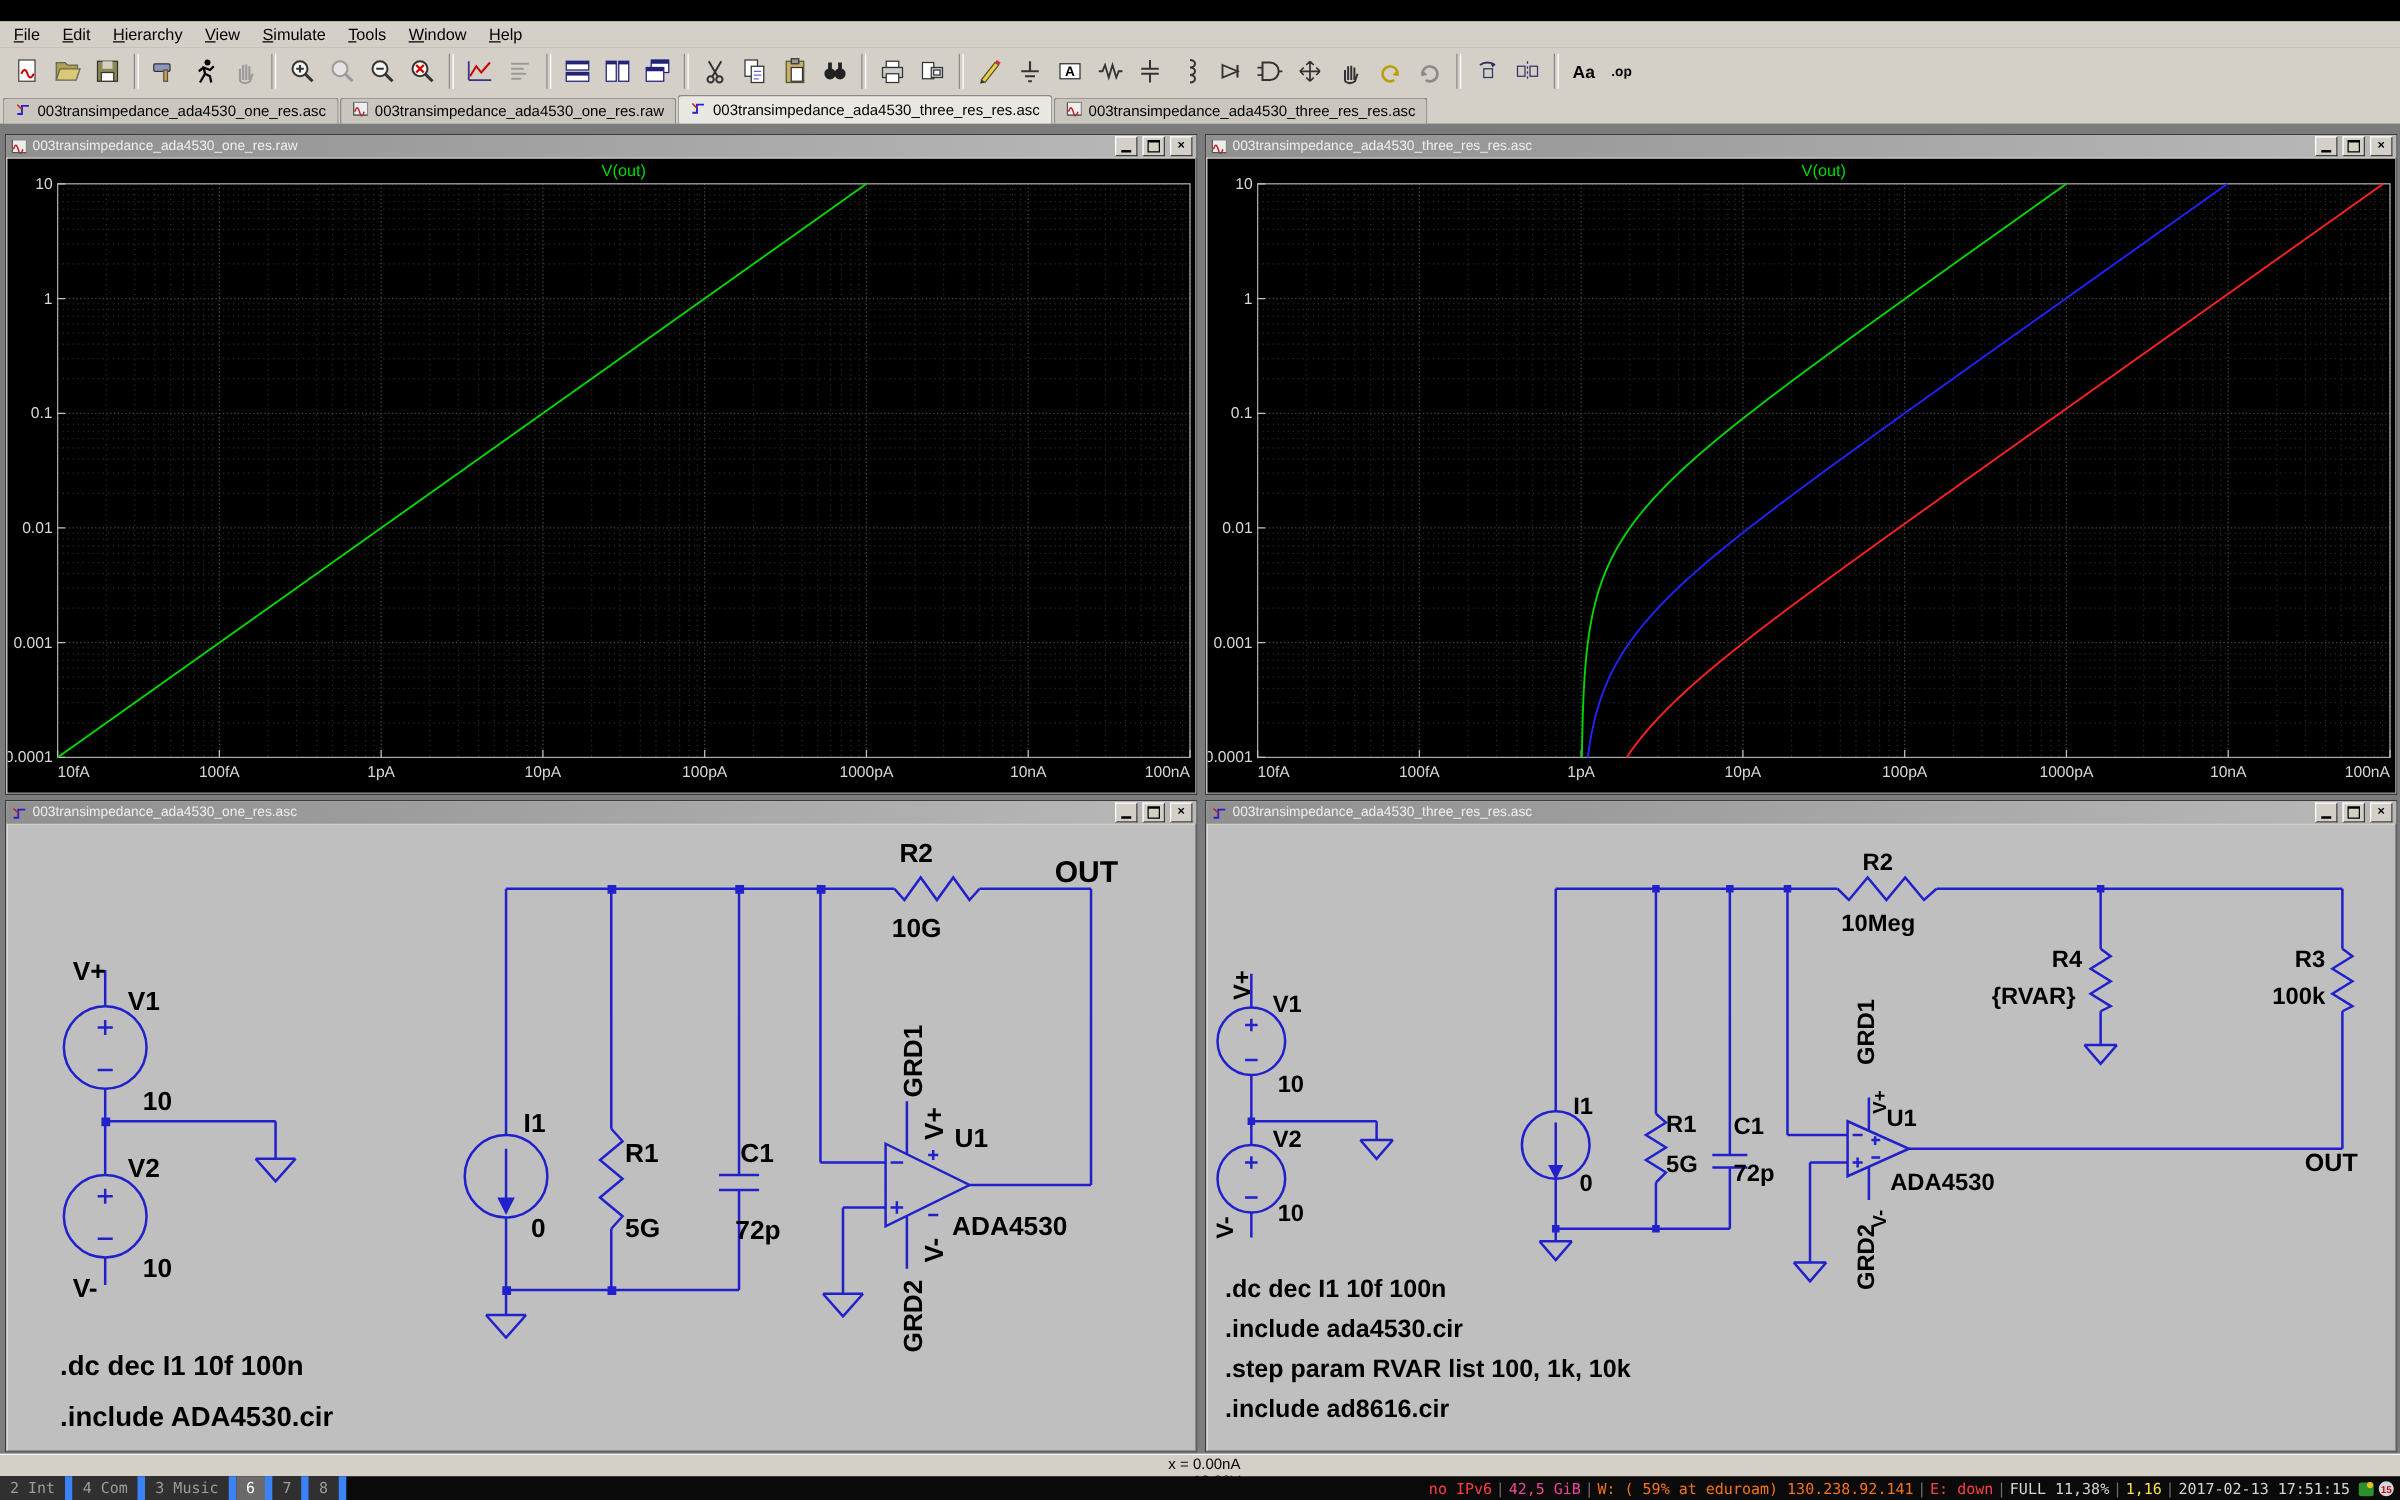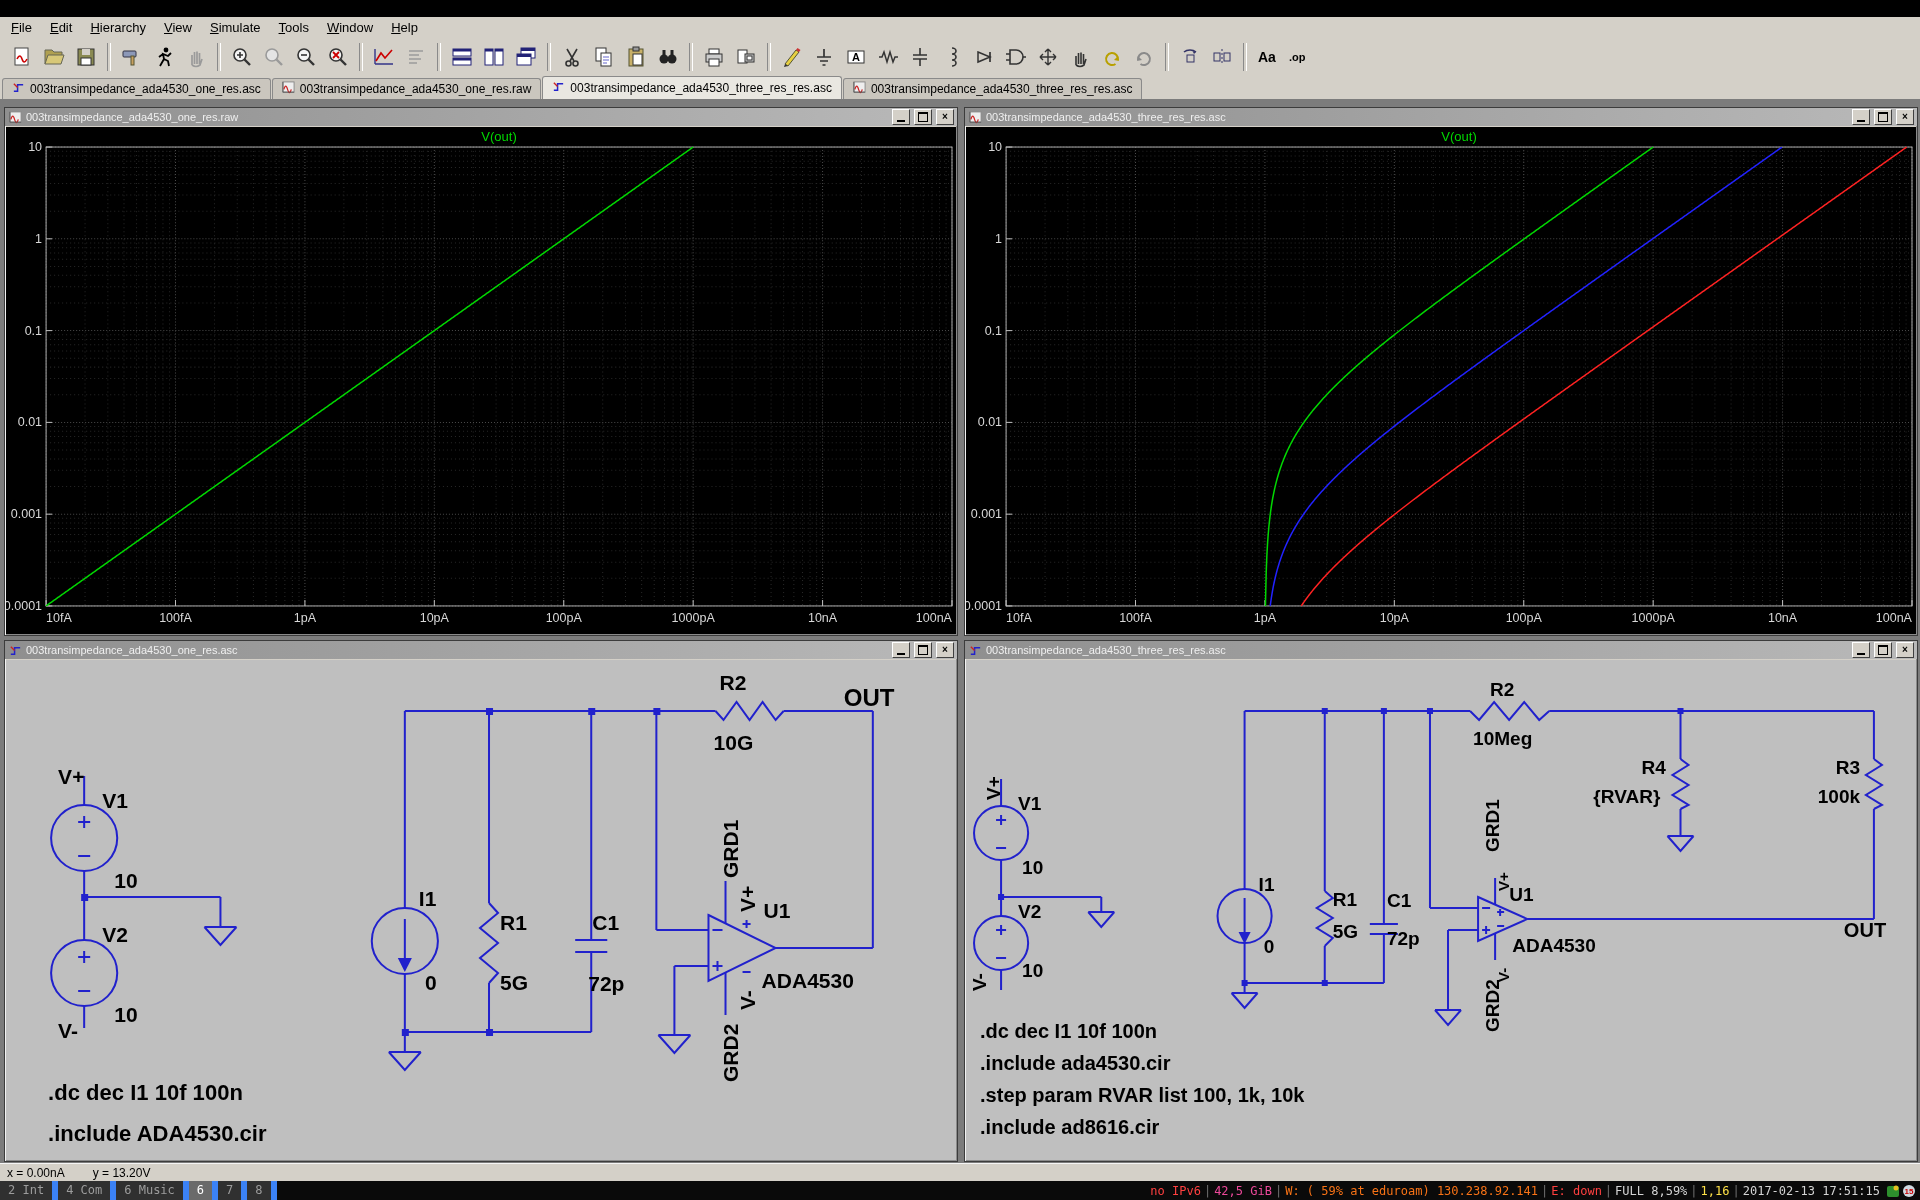--- a/index.html
+++ b/index.html
@@ -37,21 +37,21 @@
   .plot-body{background:#000;}
   svg.plot{width:100%;height:100%;display:block;}
   svg.schem{width:100%;height:100%;display:block;background:#bfbfbf;}
   .wire{stroke:#2121cc;stroke-width:2;fill:none;}
   .comp{stroke:#2121cc;stroke-width:2;fill:none;}
   .jn{fill:#2121cc;}
   .ah{fill:#2121cc;stroke:none;}
   .slab{font-family:"Liberation Sans",sans-serif;font-weight:bold;fill:#000;}
   
   .statusbar{position:absolute;top:1163px;left:0;right:0;height:18px;background:#d4d0c8;border-top:1px solid #f5f5f5;
-    font-size:12px;color:#000;display:flex;align-items:center;padding-left:7px;}
+    font-size:12px;color:#000;display:flex;align-items:center;padding-left:7px;flex-direction:column;}
   .sgap{display:inline-block;width:28px;}
   
   .taskbar{position:absolute;top:1181px;left:0;right:0;height:19px;background:#0a0a0a;display:flex;align-items:center;
     font:12px "DejaVu Sans Mono",monospace;color:#b8b8b8;}
   .ws{padding:0 8px;height:19px;line-height:19px;background:#303030;color:#9c9c9c;border-right:6px solid #3b82f6;}
   .ws.sel{background:#6a6a6a;color:#ffffff;}
   .task-right{margin-left:auto;display:flex;align-items:flex-end;padding-right:4px;}
   .tseg{padding:0 2px;white-space:pre;}
   .tsep{color:#6e6e6e;padding:0 1px;}
   .tray{display:flex;align-items:center;gap:2px;margin-left:4px;}
@@ -853,34 +853,34 @@
 
   <div class="statusbar">
     <span>x = 0.00nA</span>
     <span class="sgap"></span>
     <span>y = 13.20V</span>
   </div>
 
   <div class="taskbar" id="taskbar">
       <span class="ws">2 Int</span>
       <span class="ws">4 Com</span>
-      <span class="ws">6 Music</span>
+      <span class="ws">3 Music</span>
       <span class="ws sel">6</span>
       <span class="ws">7</span>
       <span class="ws">8</span>
       <span class="task-right">
         <span class="tseg" style="color: rgb(255, 64, 64);">no IPv6</span>
         <span class="tsep">|</span>
         <span class="tseg" style="color: #ec4899;">42,5 GiB</span>
         <span class="tsep">|</span>
         <span class="tseg" style="color: #f97316;">W: ( 59% at eduroam) 130.238.92.141</span>
         <span class="tsep">|</span>
         <span class="tseg" style="color: rgb(255, 64, 64);">E: down</span>
         <span class="tsep">|</span>
-        <span class="tseg" style="color: rgb(212, 212, 212);">FULL 8,59%</span>
+        <span class="tseg" style="color: rgb(212, 212, 212);">FULL 11,38%</span>
         <span class="tsep">|</span>
         <span class="tseg" style="color: #fde047;">1,16</span>
         <span class="tsep">|</span>
         <span class="tseg" style="color: rgb(212, 212, 212);">2017-02-13 17:51:15</span>
         <span class="tray">
           <svg width="14" height="14" viewBox="0 0 14 14">
             <rect x="1" y="2" width="12" height="11" rx="2" fill="#2d8f2d"></rect>
             <circle cx="10" cy="4" r="2.5" fill="#e8c020"></circle>
           </svg>
           <svg width="14" height="14" viewBox="0 0 14 14">

